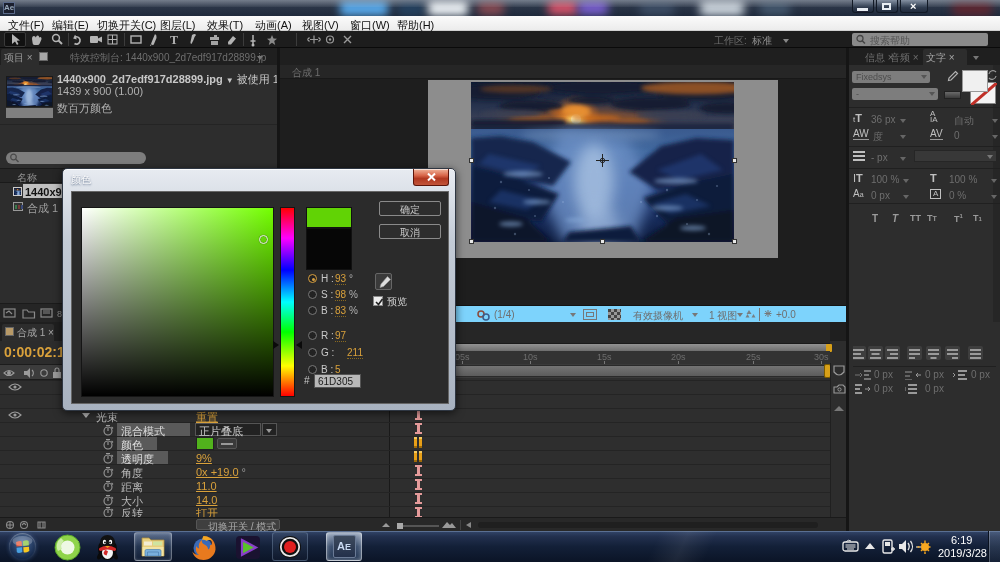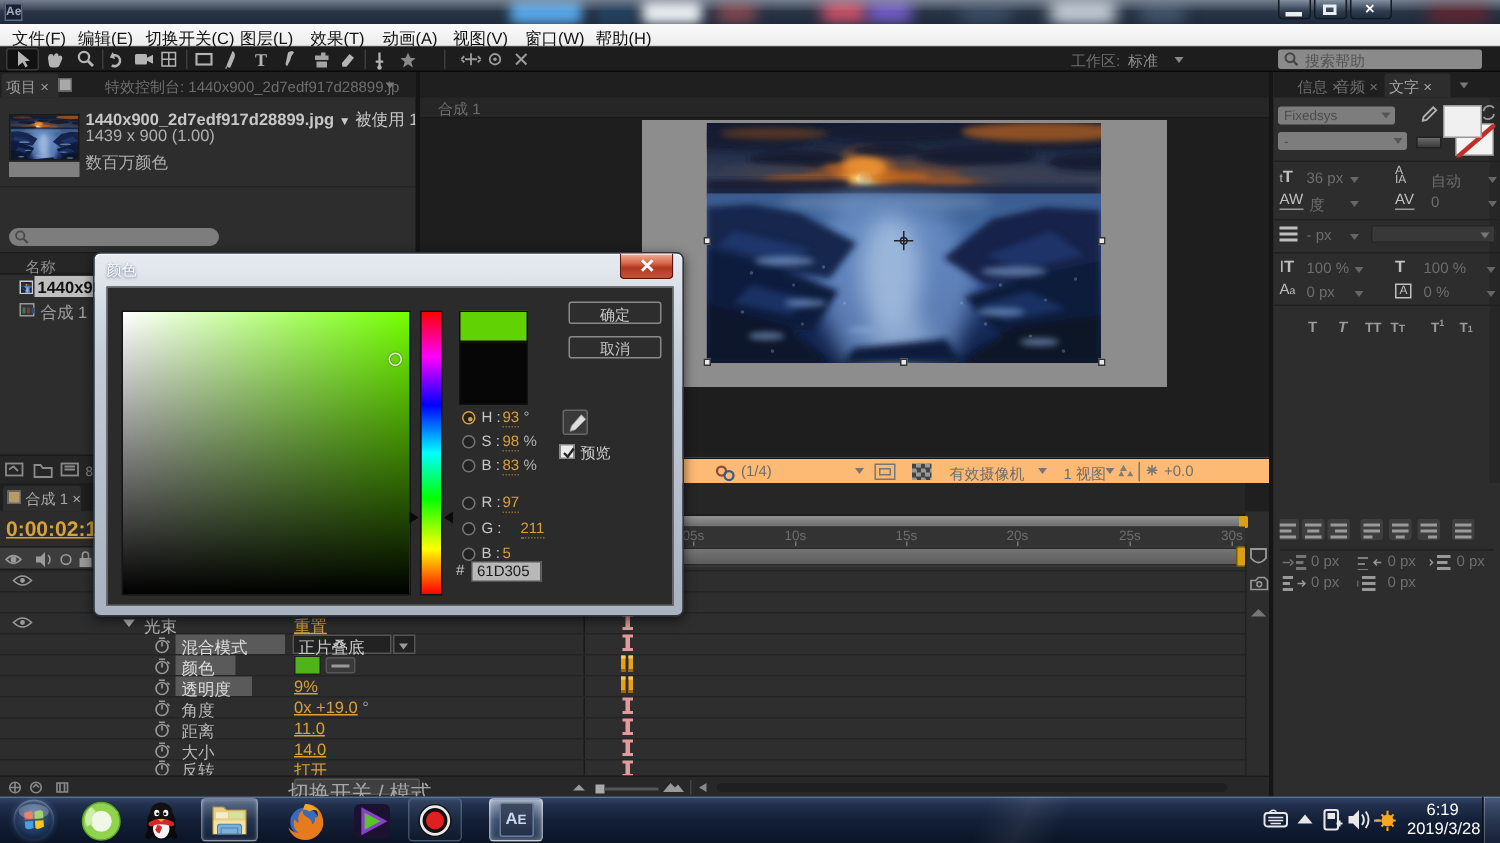--- a/index.html
+++ b/index.html
@@ -291,21 +291,21 @@
     <div class="abs" style="left:188.5px;top:159.5px;width:5px;height:5px;background:#e8e8e8;border:1px solid #333"></div>
     <div class="abs" style="left:320px;top:159.5px;width:5px;height:5px;background:#e8e8e8;border:1px solid #333"></div>
     <div class="abs" style="left:451.5px;top:159.5px;width:5px;height:5px;background:#e8e8e8;border:1px solid #333"></div>
 
     <svg class="abs" style="left:316px;top:75px" width="13" height="13">
           <path d="M6.5 0 v13 M0 6.5 h13" stroke="#222" stroke-width="1"></path>
           <circle cx="6.5" cy="6.5" r="2.2" fill="none" stroke="#222"></circle>
         </svg>
   </div>
 
-  <div class="abs" style="left:0;top:257px;width:566px;height:17px;background:#fdba74;border-top:1px solid #131313">
+  <div class="abs" style="left:0;top:257px;width:566px;height:17px;background:#7dd3fc;border-top:1px solid #131313">
     <svg width="16" height="17" style="position:absolute;left:196px;top:2px">
           <circle cx="5" cy="6" r="3" fill="none" stroke="#8a4a3a" stroke-width="1.5"></circle>
           <circle cx="10" cy="9" r="3" fill="none" stroke="#3a5a8a" stroke-width="1.5"></circle>
         </svg>
     <div class="txt dim" style="left:214px;top:3px;font-size:10px">(1/4)</div>
     <div class="ar" style="left:290px;top:6px"><span class="arrD" style="border-top-color:#777"></span></div>
     <div class="abs" style="left:303px;top:3px;width:14px;height:11px;border:1px solid #777">
           <div class="abs" style="left:2px;top:2px;width:8px;height:5px;border:1px solid #777"></div>
         </div>
     <div class="abs" style="left:328px;top:3px;width:13px;height:11px;background:repeating-conic-gradient(#999 0 25%,#444 0 50%) 0 0/6px 6px"></div>
@@ -409,21 +409,21 @@
 <div class="abs" id="timeline" style="overflow:hidden;left:0;top:322px;width:846px;height:209px;background:#2d2d2d">
 
   <div class="abs" style="left:0;top:0;width:846px;height:19px;background:#1f1f1f">
     <div class="abs" style="left:2px;top:2px;width:52px;height:17px;background:#2d2d2d;border-radius:2px 2px 0 0"></div>
     <div class="abs" style="left:5px;top:5px;width:9px;height:9px;background:#b89a68;border:1px solid #666"></div>
     <div class="txt" style="left:17px;top:4px;font-size:10px;color:#a8a8a8">合成 1 ×</div>
     <div class="ar" style="left:816px;top:9px"><span class="arrD" style="border-top-color:#777"></span></div>
   </div>
 
   <div class="abs" style="left:0;top:19px;width:390px;height:23px;background:#2c2c2c">
-    <div class="txt org" style="left:4px;top:3px;font-size:14px;font-weight:bold;text-decoration:underline">0:00:02:1</div>
+    <div class="txt org" style="left:4px;top:3px;font-size:14px;font-weight:bold;">0:00:02:1</div>
   </div>
 
   <div class="abs" style="left:0;top:42px;width:390px;height:16px;background:#3c3c3c;border-top:1px solid #1c1c1c;border-bottom:1px solid #1c1c1c">
     <svg width="70" height="16">
       <g fill="none" stroke="#9a9a9a" stroke-width="1.1">
         <path d="M4 8 q5-5 10 0 q-5 5-10 0 Z"></path>
             <circle cx="9" cy="8" r="1.4" fill="#9a9a9a"></circle>
         <path d="M24 6 h3 l3-3 v10 l-3-3 h-3 Z" fill="#9a9a9a" stroke="none"></path>
             <path d="M32 5 a4 4 0 0 1 0 6"></path>
         <circle cx="44" cy="8" r="3.2"></circle>
@@ -581,21 +581,21 @@
     <svg width="60" height="14" style="position:absolute;left:2px;top:0">
       <g fill="none" stroke="#8a8a8a" stroke-width="1.1">
         <circle cx="8" cy="7" r="3.5"></circle>
             <path d="M8 3.5 v7 M4.5 7 h7"></path>
         <circle cx="22" cy="7" r="3.5"></circle>
             <path d="M20 7 l2-2 2 2"></path>
         <path d="M36 4 h7 v6 h-7 Z M38 4 v6 M41 4 v6"></path>
       </g>
     </svg>
     <div class="abs" style="left:196px;top:1px;width:84px;height:11px;background:#3f3f3f;border:1px solid #555;border-radius:2px"></div>
-    <div class="txt" style="left:192px;top:2px;font-size:14px;color:#a8a8a8">切换开关 / 模式</div>
+    <div class="txt" style="left:208px;top:2px;font-size:10px;color:#a8a8a8">切换开关 / 模式</div>
     <svg width="90" height="14" style="position:absolute;left:380px;top:0">
       <path d="M2 9 l4-4 4 4 Z" fill="#999"></path>
       <rect x="17" y="5" width="6" height="6" fill="#aaa"></rect>
           <rect x="23" y="7" width="36" height="2" fill="#555"></rect>
       <path d="M62 10 l5-6 3 3 2-2 4 5 Z" fill="#999"></path>
     </svg>
     <div class="abs" style="left:460px;top:2px;width:1px;height:10px;background:#444"></div>
     <div class="abs" style="left:466px;top:4px;width:0;height:0;border-top:3.5px solid transparent;border-bottom:3.5px solid transparent;border-right:5px solid #888"></div>
     <div class="abs" style="left:478px;top:4px;width:340px;height:6px;background:#1f1f1f;border-radius:3px"></div>
   </div>

